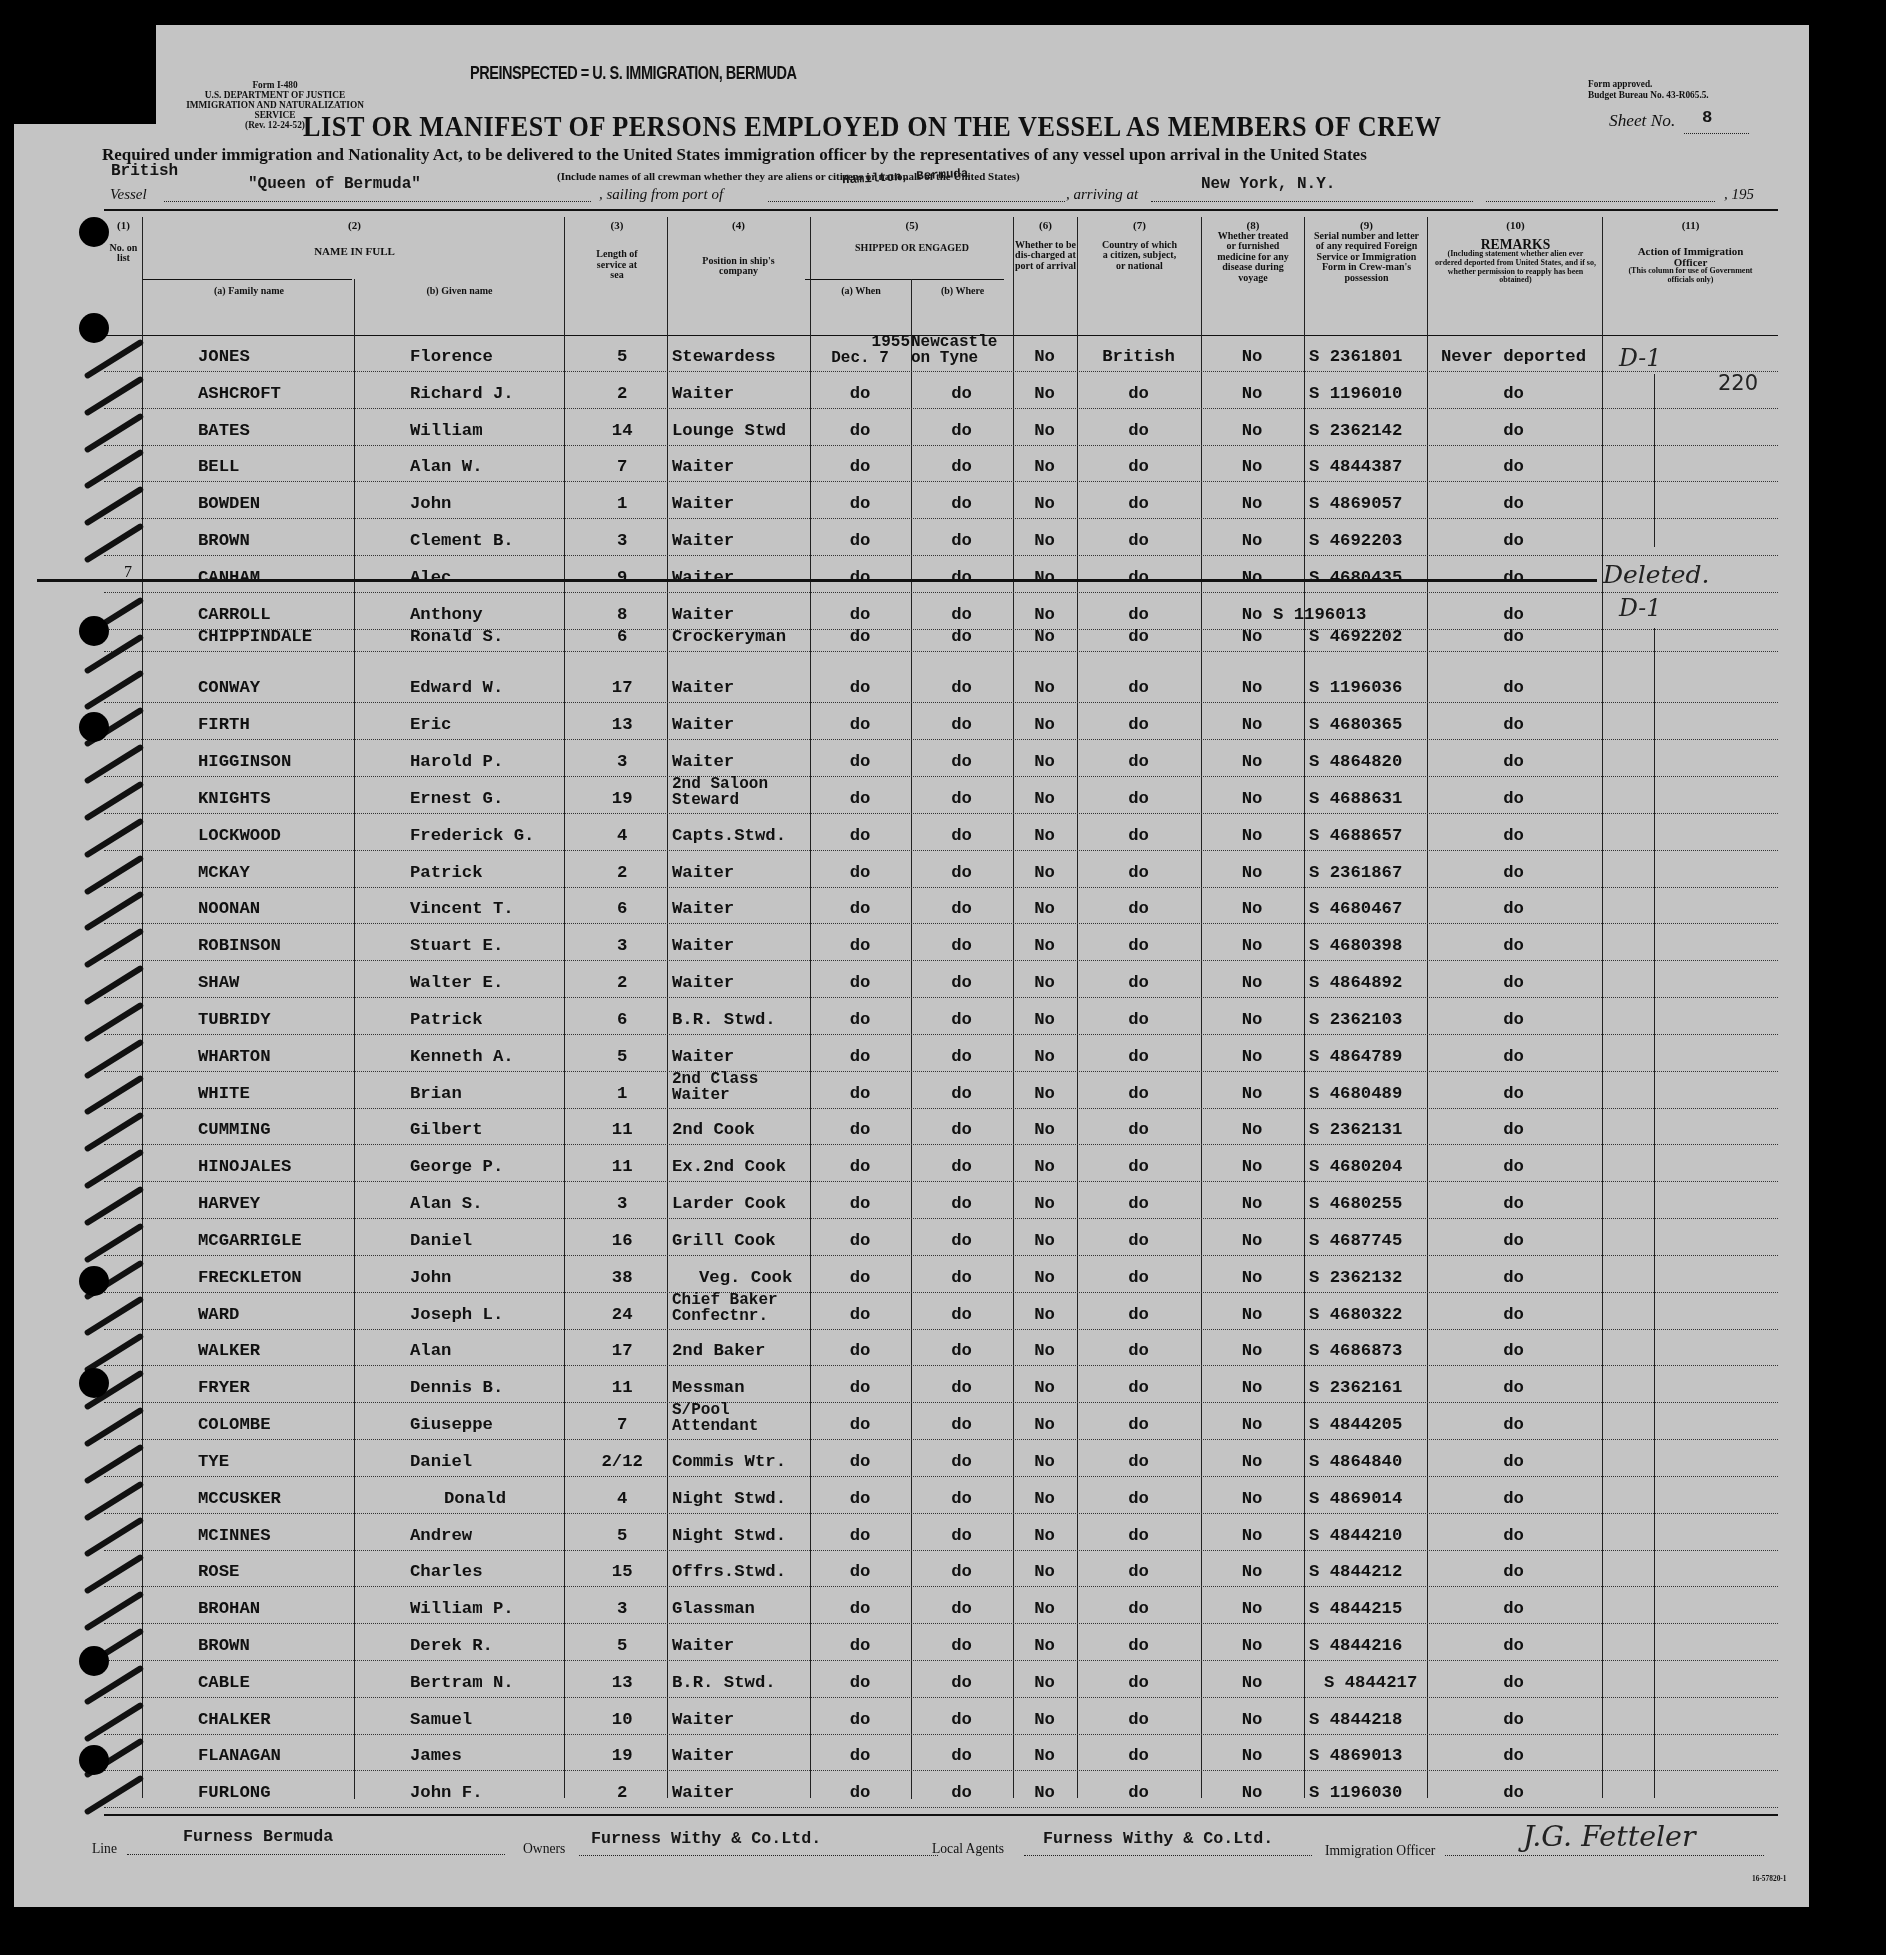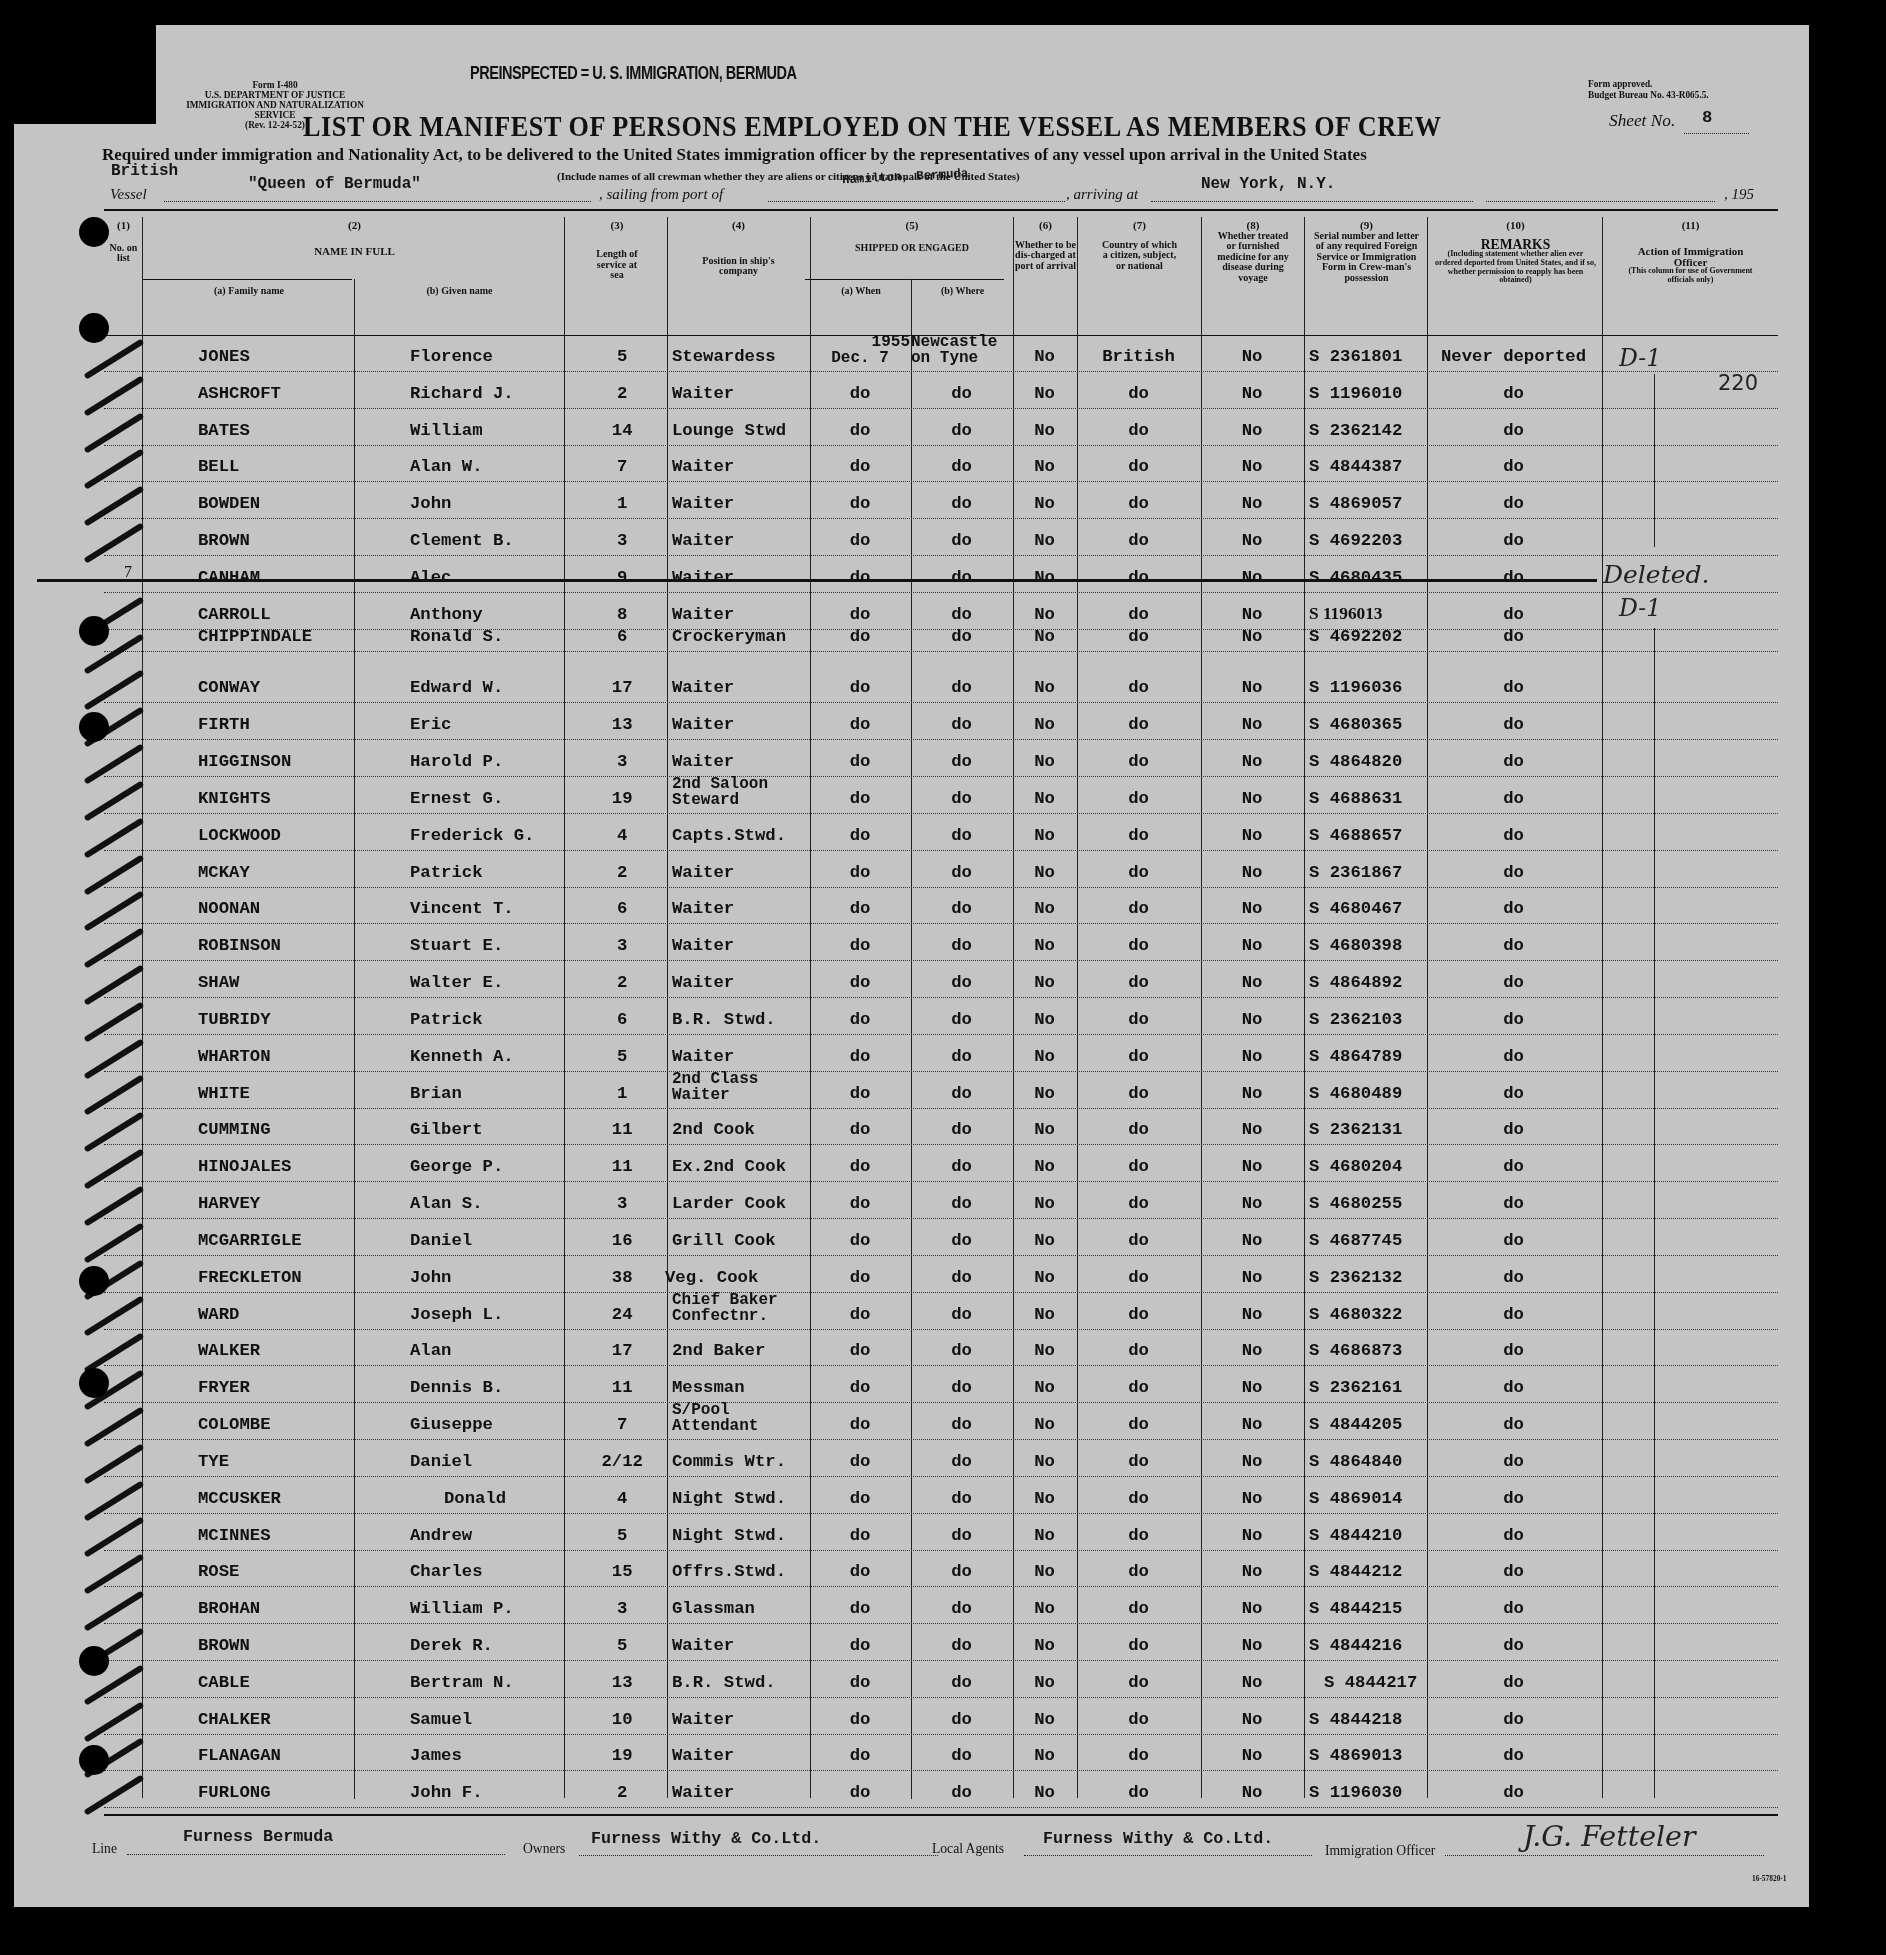--- a/index.html
+++ b/index.html
@@ -270,21 +270,21 @@
     <div class="row" style="top: 258px;">
       <div class="cell " style="left: 38px; width: 210px; padding-left: 56px;">CARROLL</div>
       <div class="cell " style="left: 250px; width: 210px; padding-left: 56px;">Anthony</div>
       <div class="cell center" style="left: 461px; width: 102px; padding-left: 12.4px;">8</div>
       <div class="cell " style="left: 563px; width: 141px; padding-left: 5px;">Waiter</div>
       <div class="cell center" style="left: 706px; width: 100px;">do</div>
       <div class="cell center" style="left: 807px; width: 101px;">do</div>
       <div class="cell center" style="left: 909px; width: 63px;">No</div>
       <div class="cell center" style="left: 973px; width: 123px;">do</div>
       <div class="cell center" style="left: 1097px; width: 102px;">No</div>
-      <div class="cell " style="left: 1200px; width: 123px; padding-left: 5px; font-family: Liberation Serif, serif;">S 1196013</div>
+      <div class="cell " style="left: 1164px; width: 123px; padding-left: 5px;">S 1196013</div>
       <div class="cell center" style="left: 1323px; width: 173px;">do</div>
       <div class="cell center" style="left: 1498px; width: 175px;"></div>
     </div>
     <div class="row" style="top: 280px;">
       <div class="cell " style="left: 38px; width: 210px; padding-left: 56px;">CHIPPINDALE</div>
       <div class="cell " style="left: 250px; width: 210px; padding-left: 56px;">Ronald S.</div>
       <div class="cell center" style="left: 461px; width: 102px; padding-left: 12.4px;">6</div>
       <div class="cell " style="left: 563px; width: 141px; padding-left: 5px;">Crockeryman</div>
       <div class="cell center" style="left: 706px; width: 100px;">do</div>
       <div class="cell center" style="left: 807px; width: 101px;">do</div>
@@ -522,21 +522,21 @@
       <div class="cell center" style="left: 973px; width: 123px;">do</div>
       <div class="cell center" style="left: 1097px; width: 102px;">No</div>
       <div class="cell " style="left: 1200px; width: 123px; padding-left: 5px;">S 4687745</div>
       <div class="cell center" style="left: 1323px; width: 173px;">do</div>
       <div class="cell center" style="left: 1498px; width: 175px;"></div>
     </div>
     <div class="row" style="top: 921px;">
       <div class="cell " style="left: 38px; width: 210px; padding-left: 56px;">FRECKLETON</div>
       <div class="cell " style="left: 250px; width: 210px; padding-left: 56px;">John</div>
       <div class="cell center" style="left: 461px; width: 102px; padding-left: 12.4px;">38</div>
-      <div class="cell " style="left: 548px; width: 141px; padding-left: 13px;">Veg. Cook</div>
+      <div class="cell " style="left: 582px; width: 141px; padding-left: 13px;">Veg. Cook</div>
       <div class="cell center" style="left: 706px; width: 100px;">do</div>
       <div class="cell center" style="left: 807px; width: 101px;">do</div>
       <div class="cell center" style="left: 909px; width: 63px;">No</div>
       <div class="cell center" style="left: 973px; width: 123px;">do</div>
       <div class="cell center" style="left: 1097px; width: 102px;">No</div>
       <div class="cell " style="left: 1200px; width: 123px; padding-left: 5px;">S 2362132</div>
       <div class="cell center" style="left: 1323px; width: 173px;">do</div>
       <div class="cell center" style="left: 1498px; width: 175px;"></div>
     </div>
     <div class="row" style="top: 958px;">

